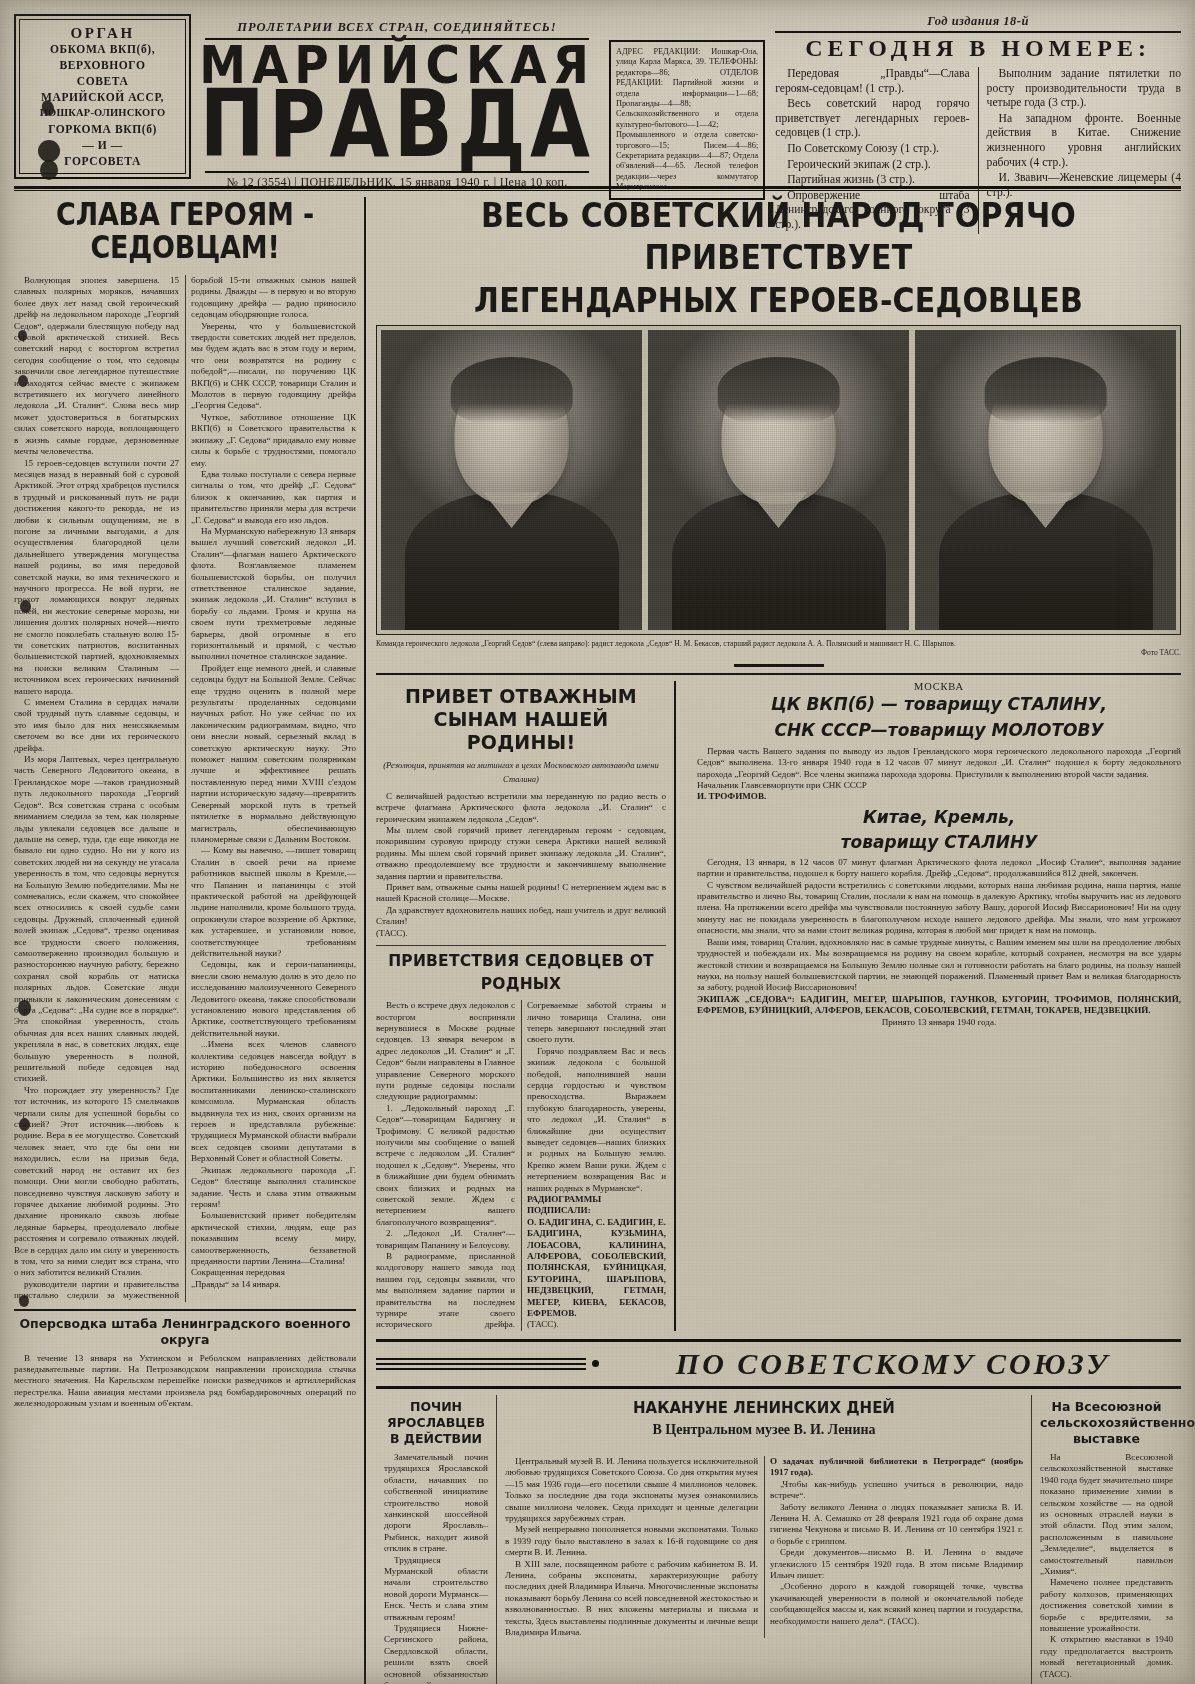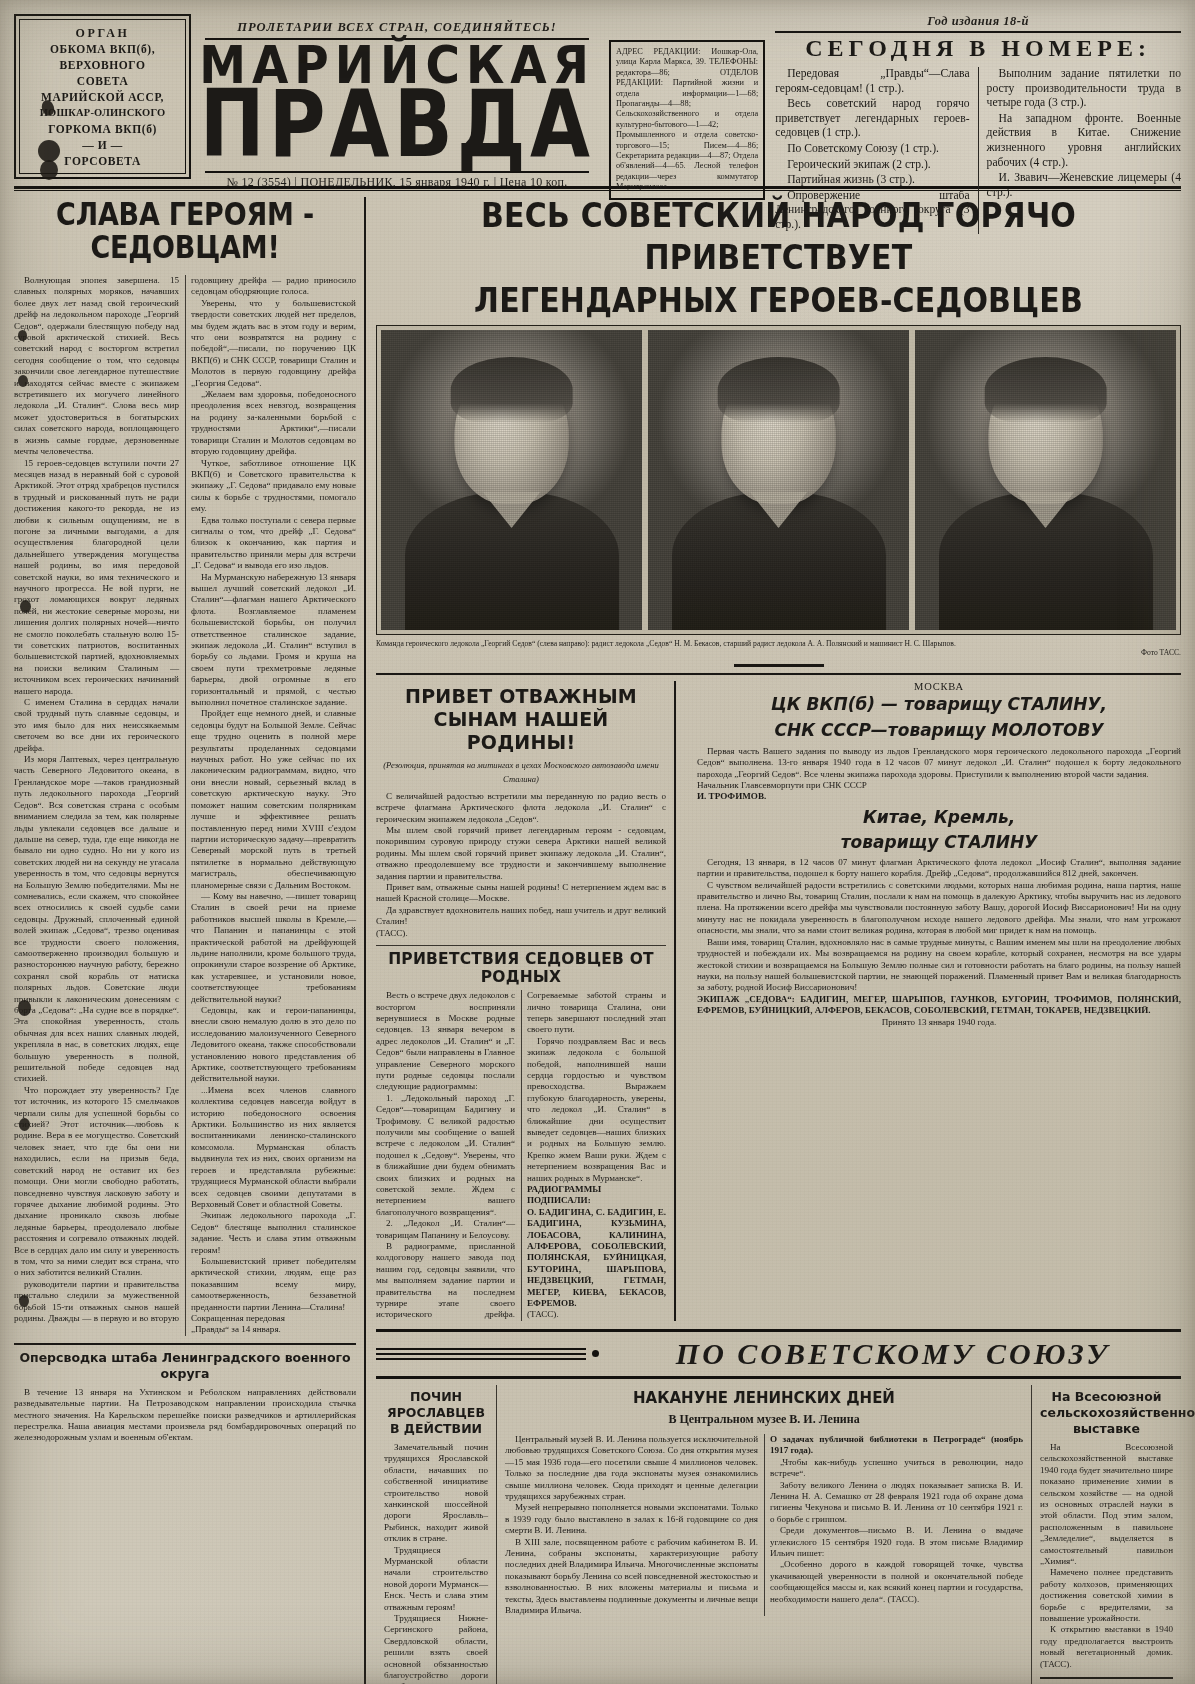--- a/index.html
+++ b/index.html
@@ -36,21 +36,21 @@
   .masthead { display: flex; align-items: stretch; height: 165px; }
   .mh-left {
     width: 200px; border: 2px solid #14120f; padding: 6px 4px;
     display: flex; flex-direction: column; justify-content: center;
     align-items: center; text-align: center; position: relative;
   }
   .mh-left::before{
     content:""; position:absolute; inset:3px; border:1px solid #14120f;
   }
   .mh-left .ln { font-weight: bold; font-size: 11.5px; letter-spacing: .6px; line-height: 16px; }
-  .mh-left .ln.big { font-size: 12px; letter-spacing: 2.6px; }
+  .mh-left .ln.big { font-size: 15px; letter-spacing: 2.6px; }
   .mh-left .ln.sm { font-size: 10.5px; letter-spacing: .2px;}
   .mh-center { flex: 1; position: relative; padding: 0 8px; }
   .slogan {
     text-align: center; font-style: italic; font-weight: bold;
     font-size: 12.5px; letter-spacing: 1.1px; padding-top: 6px;
     border-bottom: 2px solid #14120f; padding-bottom: 3px; margin: 0 6px 3px 6px;
   }
   .brand1 {
     text-align: center; font-weight: bold; font-size: 47px;
     letter-spacing: 6px; line-height: 46px; margin-top: 2px;
@@ -160,21 +160,21 @@
   .photocap .credit { text-align: right; display: block; }
 
   .mini-rule { width: 90px; height: 3px; background: #1a1713; margin: 6px auto; }
 
   
   h2.sub {
     font-family: "DejaVu Sans", sans-serif; font-weight: bold;
     text-align: center; font-size: 19px; line-height: 23px;
     letter-spacing: .2px; margin: 4px 0 4px 0;
   }
-  h2.sub.sm { font-size: 15.5px; line-height: 18px; }
+  h2.sub.sm { font-size: 15.5px; line-height: 23px; }
   h2.italic {
     font-family: "DejaVu Sans", sans-serif; font-weight: bold; font-style: italic;
     text-align: center; font-size: 17px; line-height: 21px; margin: 2px 0 5px 0;
   }
   .subnote { text-align: center; font-style: italic; font-size: 8.6px;
              line-height: 14px; margin-bottom: 5px; }
   .city { text-align: center; font-size: 10.5px; letter-spacing: .8px; margin-bottom: 1px; }
   h2.city-big {
     font-family: "DejaVu Sans", sans-serif; font-weight: bold; font-style: italic;
     text-align: center; font-size: 17px; line-height: 21px; margin: 4px 0 4px 0;
@@ -194,22 +194,22 @@
   .banner .dot { width: 7px; height: 7px; border-radius: 50%; background: #14120f; margin: 0 6px; }
   .banner h2 {
     flex: 1; text-align: center; font-style: italic; font-weight: bold;
     font-family: "Liberation Serif", serif; font-size: 30px; letter-spacing: 3px;
   }
   h3.colhead {
     font-family: "DejaVu Sans", sans-serif; font-weight: bold; text-align: center;
     font-size: 15px; line-height: 19px; margin: 4px 0 5px 0;
   }
   h3.colhead.sm { font-size: 12.5px; line-height: 16px; }
-  h4.colsub { text-align: center; font-weight: bold; font-size: 12px;
-              line-height: 13px; margin-bottom: 8px; }
+  h4.colsub { text-align: center; font-weight: bold; font-size: 14px;
+              line-height: 13px; margin-bottom: 20px; }
 
   .low-grid { display: flex; }
   .lg-col { padding: 0 8px; }
   .lg-col + .lg-col { border-left: 1px solid #3b372f; }
 
   .hr2 { border-top: 2px solid #1a1815; margin: 7px 0 5px 0; }
   .hr1 { border-top: 1px solid #3a362e; margin: 6px 0 4px 0; }
 
   
   .blot { position: absolute; background: #1b1813; border-radius: 50%; opacity: .88; }
@@ -280,21 +280,20 @@
       <div class="col-left">
         <h1 class="hl-slava">СЛАВА ГЕРОЯМ - СЕДОВЦАМ!</h1>
         <div class="twocol txt">
           <p>Волнующая эпопея завершена. 15 славных полярных моряков, начавших более двух лет назад свой героический дрейф на ледокольном пароходе „Георгий Седов“, одержали блестящую победу над суровой арктической стихией. Весь советский народ с восторгом встретил сегодня сообщение о том, что седовцы закончили свое легендарное путешествие и находятся сейчас вместе с экипажем встретившего их могучего линейного ледокола „И. Сталин“. Слова весь мир может удостовериться в богатырских силах советского народа, воплощающего в жизнь самые гордые, дерзновенные мечты человечества.</p>
           <p>15 героев-седовцев вступили почти 27 месяцев назад в неравный бой с суровой Арктикой. Этот отряд храбрецов пустился в трудный и рискованный путь не ради достижения какого-то рекорда, не из любви к сильным ощущениям, не в погоне за личными выгодами, а для осуществления благородной цели дальнейшего утверждения могущества нашей родины, во имя передовой советской науки, во имя технического и научного прогресса. Не вой пурги, не грохот ломающихся вокруг ледяных полей, ни жестокие северные морозы, ни лишения долгих полярных ночей—ничто не смогло поколебать стальную волю 15-ти советских патриотов, воспитанных большевистской партией, вдохновляемых на поиски великим Сталиным —источником всех героических начинаний нашего народа.</p>
           <p>С именем Сталина в сердцах начали свой трудный путь славные седовцы, и это имя было для них неиссякаемым светочем во все дни их героического дрейфа.</p>
           <p>Из моря Лаптевых, через центральную часть Северного Ледовитого океана, в Гренландское море —таков грандиозный путь ледокольного парохода „Георгий Седов“. Вся советская страна с особым вниманием следила за тем, как полярные льды увлекали седовцев все дальше и дальше на север, туда, где еще никогда не бывало ни одно судно. Но ни у кого из советских людей ни на секунду не угасала уверенность в том, что седовцы вернутся на Большую Землю победителями. Мы не сомневались, если скажем, что спокойнее всех относились к своей судьбе сами седовцы. Дружный, сплоченный единой волей экипаж „Седова“, трезво оценивая все трудности своего положения, самоотверженно производил большую и разносторонюю научную работу, бережно сохранял свой корабль от натиска полярных льдов. Советские люди привыкли к лаконическим донесениям с борта „Седова“: „На судне все в порядке“. Эта спокойная уверенность, столь обычная для всех наших славных людей, укрепляла в нас, в советских людях, еще большую уверенность в полной, решительной победе седовцев над стихией.</p>
           <p>Что порождает эту уверенность? Где тот источник, из которого 15 смельчаков черпали силы для успешной борьбы со стихией? Этот источник—любовь к родине. Вера в ее могущество. Советский человек знает, что где бы они ни находились, если на призыв беда, советский народ не оставит их без помощи. Они могли свободно работать, повседневно чувствуя ласковую заботу и горячее дыхание любимой родины. Это дыхание проникало сквозь любые ледяные барьеры, преодолевало любые расстояния и согревало отважных людей. Все в сердцах дало им силу и уверенность в том, что за ними следит вся страна, что о них заботится великий Сталин.</p>
           <p>руководители партии и правительства пристально следили за мужественной борьбой 15-ти отважных сынов нашей родины. Дважды — в первую и во вторую годовщину дрейфа — радио приносило седовцам ободряющие голоса.</p>
           <p>Уверены, что у большевистской твердости советских людей нет пределов, мы будем ждать вас в этом году и верим, что они возвратятся на родину с победой“,—писали, по поручению ЦК ВКП(б) и СНК СССР, товарищи Сталин и Молотов в первую годовщину дрейфа „Георгия Седова“.</p>
-          <p>„Желаем вам здоровья, победоносного преодоления всех невзгод, возвращения на родину за-каленными борьбой с трудностями Арктики“,—писали товарищи Сталин и Молотов седовцам во вторую годовщину дрейфа.</p>
           <p>Чуткое, заботливое отношение ЦК ВКП(б) и Советского правительства к экипажу „Г. Седова“ придавало ему новые силы к борьбе с трудностями, помогало ему.</p>
           <p>Едва только поступали с севера первые сигналы о том, что дрейф „Г. Седова“ близок к окончанию, как партия и правительство приняли меры для встречи „Г. Седова“ и вывода его изо льдов.</p>
           <p>На Мурманскую набережную 13 января вышел лучший советский ледокол „И. Сталин“—флагман нашего Арктического флота. Возглавляемое пламенем большевистской борьбы, он получил ответственное сталинское задание, экипаж ледокола „И. Сталин“ вступил в борьбу со льдами. Громя и круша на своем пути трехметровые ледяные барьеры, двой огромные в его горизонтальный и прямой, с честью выполнил почетное сталинское задание.</p>
           <p>Пройдет еще немного дней, и славные седовцы будут на Большой Земле. Сейчас еще трудно оценить в полной мере результаты проделанных седовцами научных работ. Но уже сейчас по их лаконическим радиограммам, видно, что они внесли новый, серьезный вклад в советскую арктическую науку. Это поможет нашим советским полярникам лучше и эффективнее решать поставленную перед ними XVIII с'ездом партии историческую задачу—превратить Северный морской путь в третьей пятилетке в нормально действующую магистраль, обеспечивающую планомерные связи с Дальним Востоком.</p>
           <p>— Кому вы навечно, —пишет товарищ Сталин в своей речи на приеме работников высшей школы в Кремле,—что Папанин и папанинцы с этой практической работой на дрейфующей льдине наполнили, кроме большого труда, опрокинули старое воззрение об Арктике, как устаревшее, и установили новое, соответствующее требованиям действительной науки?</p>
           <p>Седовцы, как и герои-папанинцы, внесли свою немалую долю в это дело по исследованию малоизученного Северного Ледовитого океана, также способствовали установлению нового представления об Арктике, соответствующего требованиям действительной науки.</p>
           <p>...Имена всех членов славного коллектива седовцев навсегда войдут в историю победоносного освоения Арктики. Большинство из них является воспитанниками ленинско-сталинского комсомола. Мурманская область выдвинула тех из них, своих организм на героев и представляла рубежные: трудящиеся Мурманской области выбрали всех седовцев своими депутатами в Верховный Совет и областной Советы.</p>
           <p>Экипаж ледокольного парохода „Г. Седов“ блестяще выполнил сталинское задание. Честь и слава этим отважным героям!</p>
           <p>Большевистский привет победителям арктической стихии, людям, еще раз показавшим всему миру, самоотверженность, беззаветной преданности партии Ленина—Сталина!</p>
           <p class="right">Сокращенная передовая</p>

